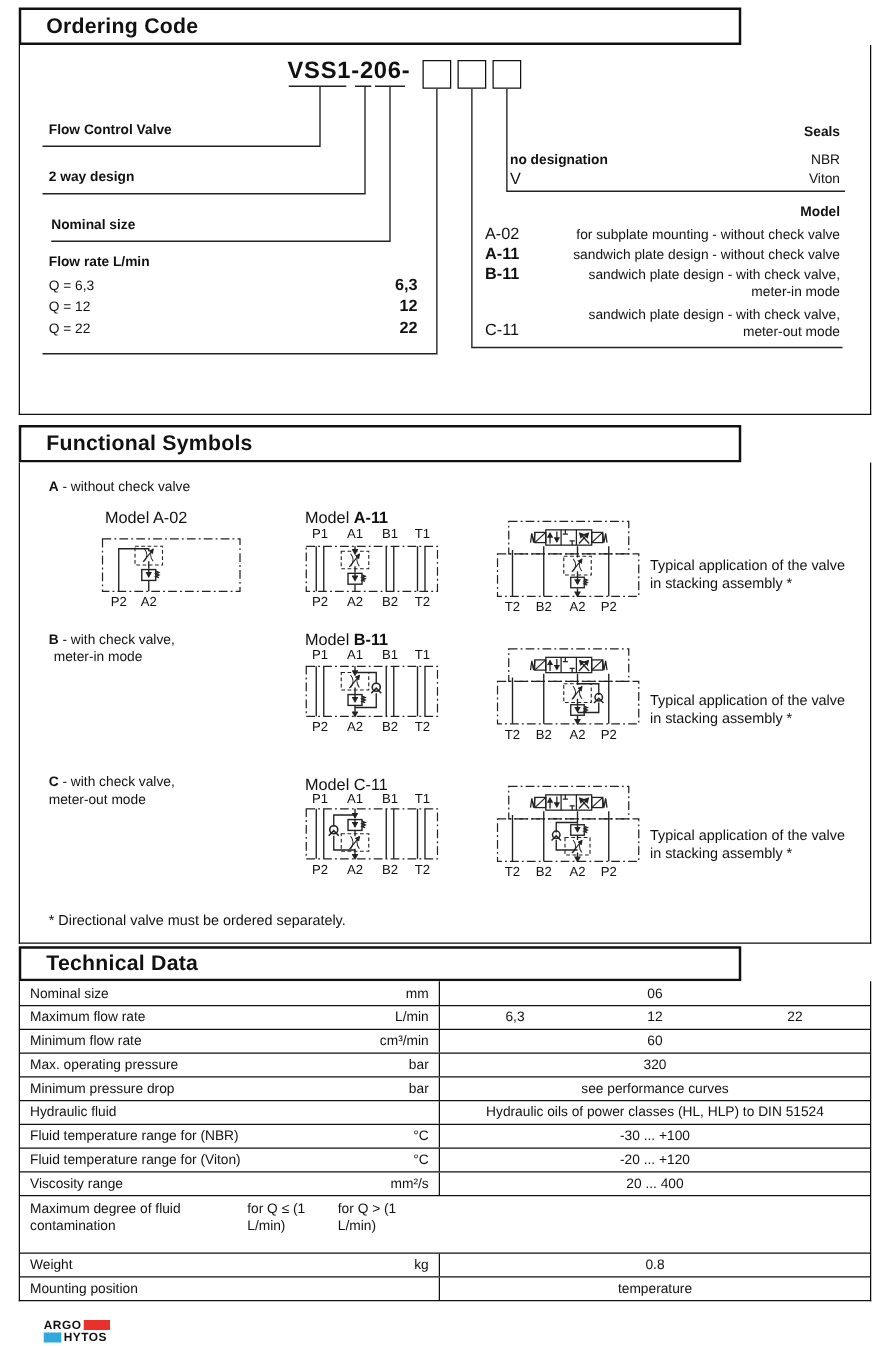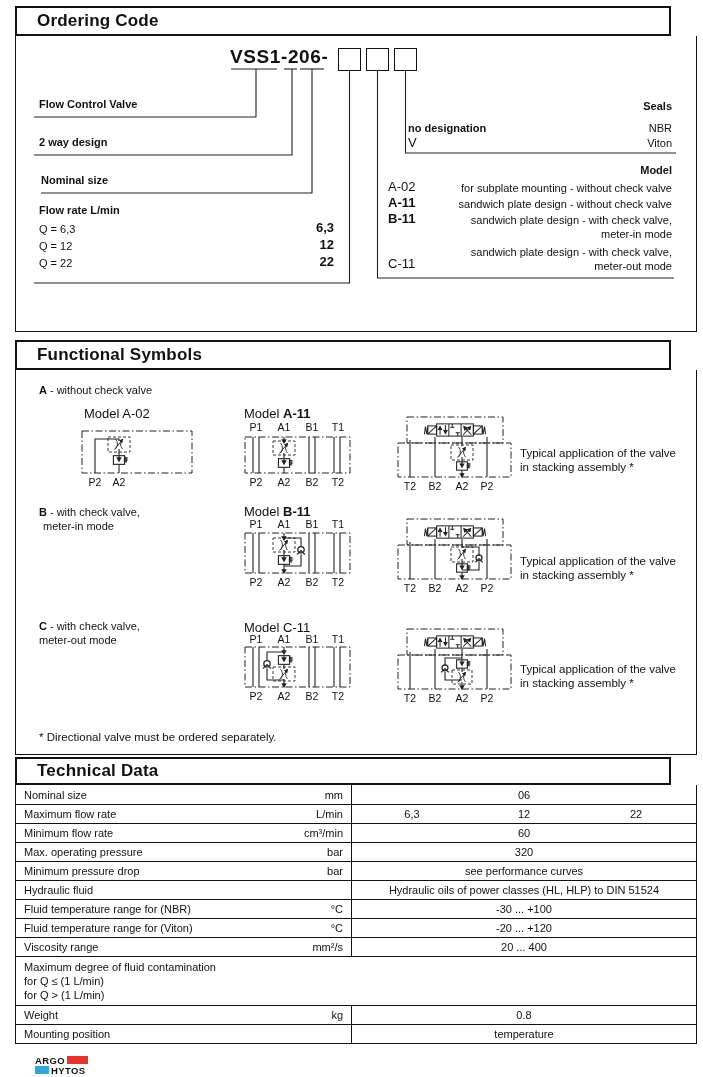--- a/index.html
+++ b/index.html
@@ -6,21 +6,21 @@
   html,body { width:703px; height:1077px; background:#fff; }
   body {
     position: relative;
     font-family: "Liberation Sans", "DejaVu Sans", sans-serif;
     color:#111;
     -webkit-font-smoothing: antialiased;
   }
   .abs { position:absolute; }
   .b { font-weight:bold; }
   .sec-head {
-    position:absolute; left:15px; width:656px; height:30px;
+    position:absolute; left:15px; width:578px; height:30px;
     border:2px solid #111; background:#fff;
     display:flex; align-items:center; padding-left:20px;
     font-size:17px; font-weight:bold; letter-spacing:0.2px;
   }
   .sec-body {
     position:absolute; left:15px; width:682px;
     border:1px solid #111; border-top:none; background:#fff;
   }
   .t11 { font-size:11px; line-height:13px; }
   .t115 { font-size:11.5px; line-height:14px; }
@@ -36,21 +36,21 @@
   .diagram-label { position:absolute; width:107px; text-align:left; font-size:13px; }
   .caption { position:absolute; font-size:11.5px; line-height:14px; }
   
   .t-table { position:absolute; left:15px; top:785px; width:682px; border:1px solid #111; border-top:none; background:#fff; }
   .t-row { display:flex; border-top:1px solid #111; min-height:19px; align-items:stretch; font-size:11px; }
   .t-row:first-child { border-top:none; }
   .t-left { flex:0 0 335px; display:flex; justify-content:space-between; align-items:center; padding:1px 8px; }
   .t-right { flex:1; border-left:1px solid #111; display:flex; align-items:center; justify-content:center; text-align:center; padding:1px 4px; }
   .t-right.split { justify-content:space-between; }
   .t-right.split span { flex:1; text-align:center; }
-  .t-left.multi { flex-direction:column; align-items:flex-start; justify-content:flex-start; padding:3px 8px; line-height:14px; }
+  .t-left.multi { flex-direction:row; align-items:flex-start; justify-content:flex-start; padding:3px 8px; line-height:14px; }
   .t-right.multi { flex-direction:column; align-items:center; justify-content:flex-end; padding:3px 4px; line-height:15px; }
   
   .logo { position:absolute; left:35px; top:1056px; line-height:9px; }
   .logo-row { display:flex; align-items:flex-start; height:10px; }
   .logo-txt { font-size:9.5px; font-weight:900; letter-spacing:0.4px; color:#111; }
   .logo-red  { display:inline-block; width:21px; height:8px; background:#e8312a; margin-left:2px; }
   .logo-blue { display:inline-block; width:14px; height:8px; background:#2fa8e0; margin-right:2px; }
   .fh-letter { font-weight:bold; margin-right:3px; }
 </style>
 </head>

